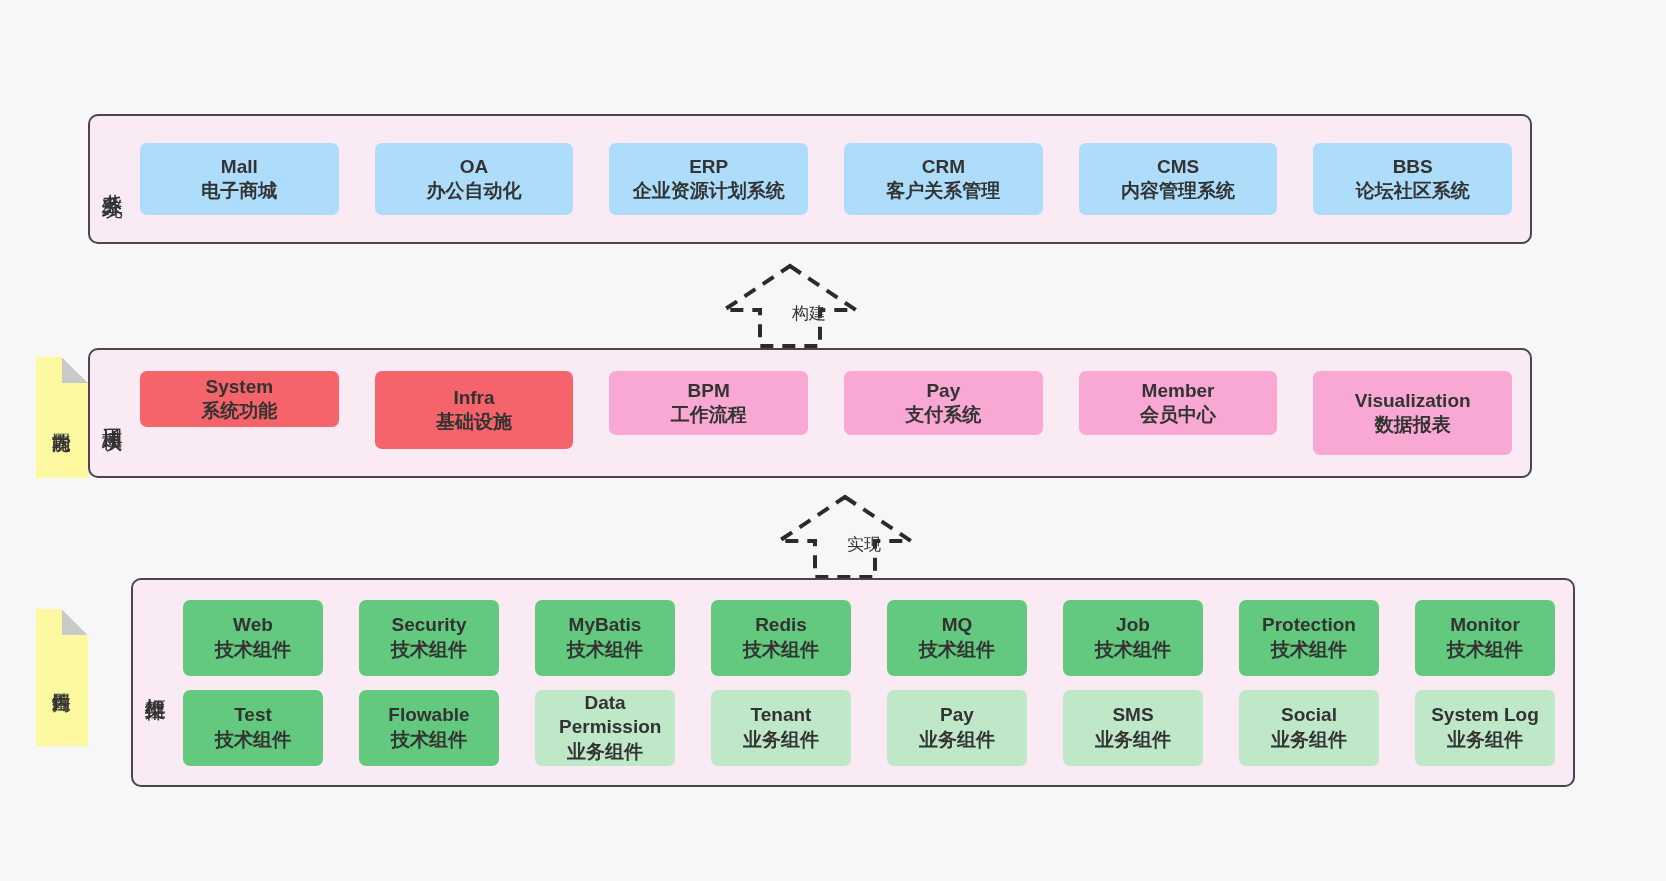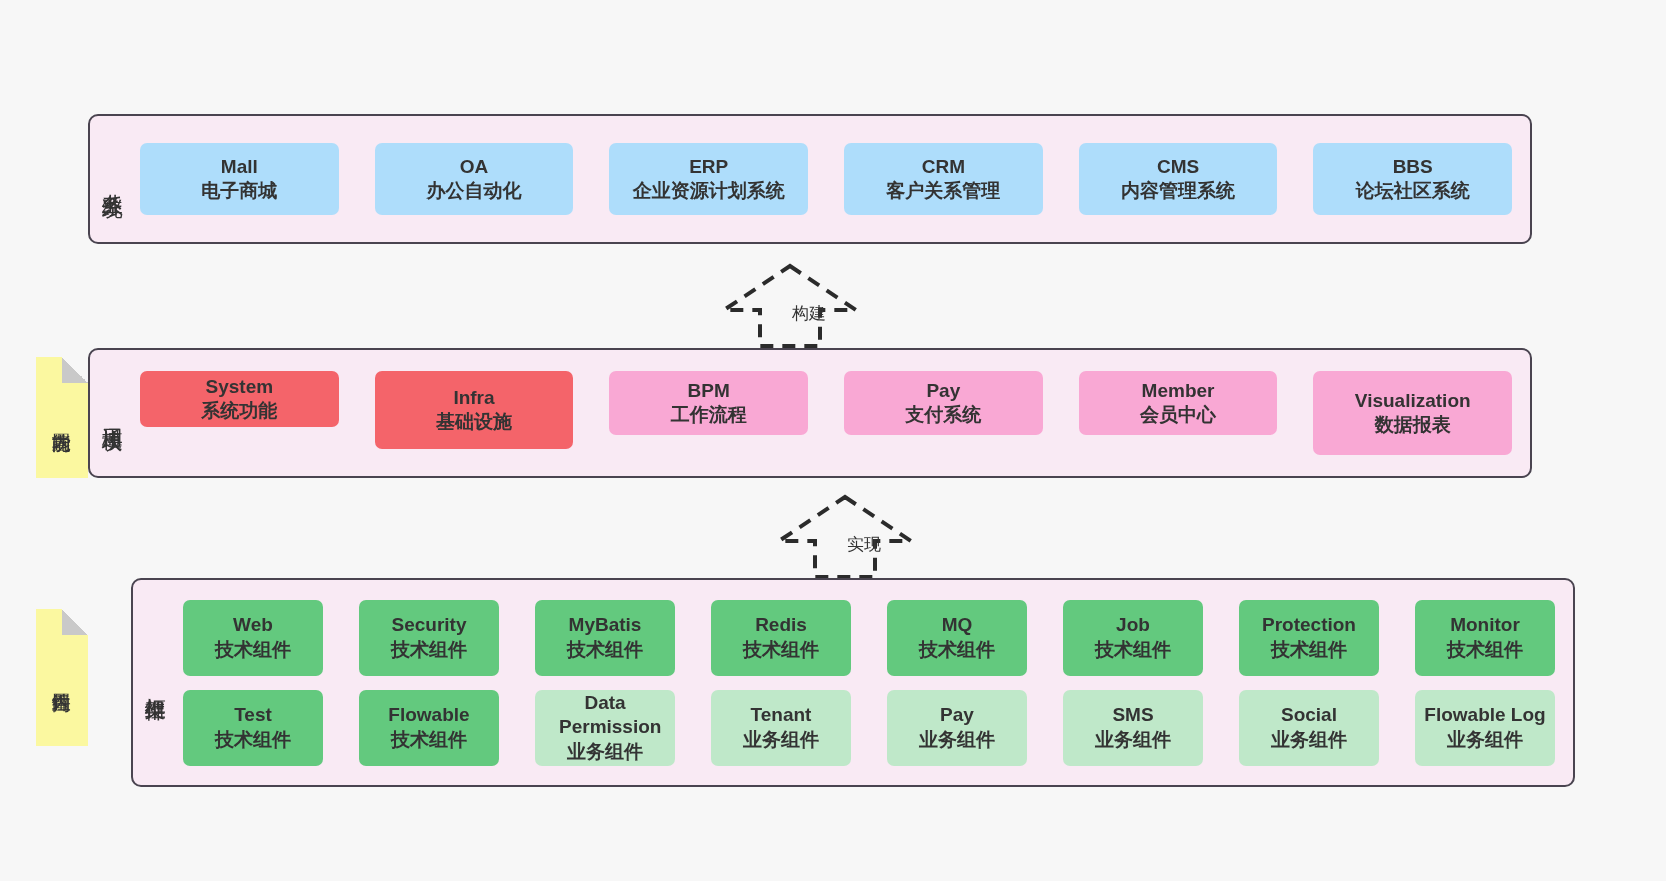--- a/index.html
+++ b/index.html
@@ -285,21 +285,21 @@
         </div>
         <div class="card c-greenlight" style="height:76px;">
           <span class="card-en">SMS</span>
           <span class="card-cn">业务组件</span>
         </div>
         <div class="card c-greenlight" style="height:76px;border-radius:7px;">
           <span class="card-en">Social</span>
           <span class="card-cn">业务组件</span>
         </div>
         <div class="card c-greenlight" style="height:76px;">
-          <span class="card-en">Flowable Log</span>
+          <span class="card-en">System Log</span>
           <span class="card-cn">业务组件</span>
         </div>
       </div>
 
     </div>
   </div>
 
 </div>
 
 </body></html>

